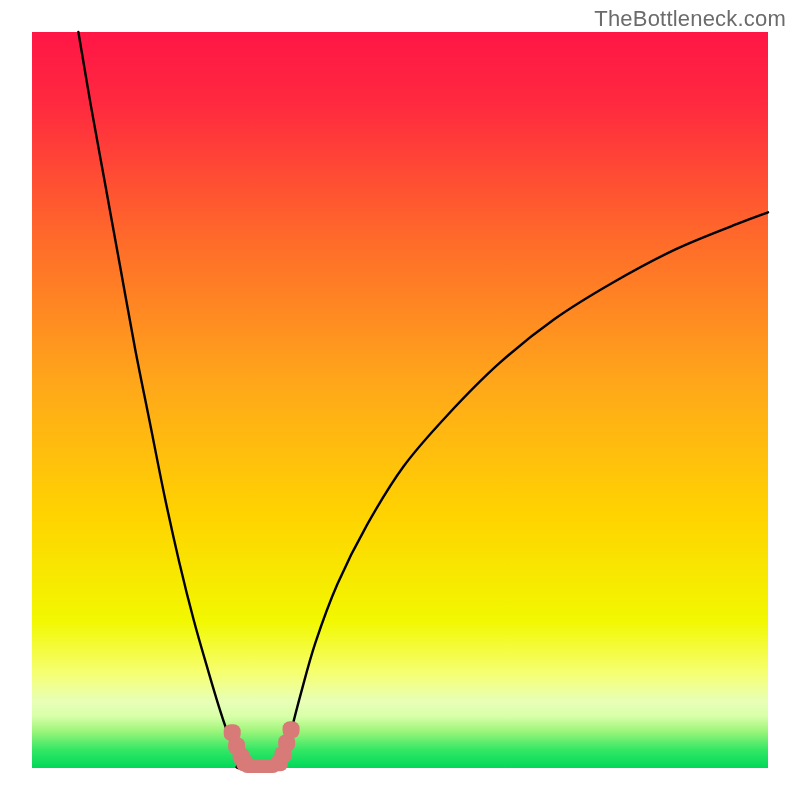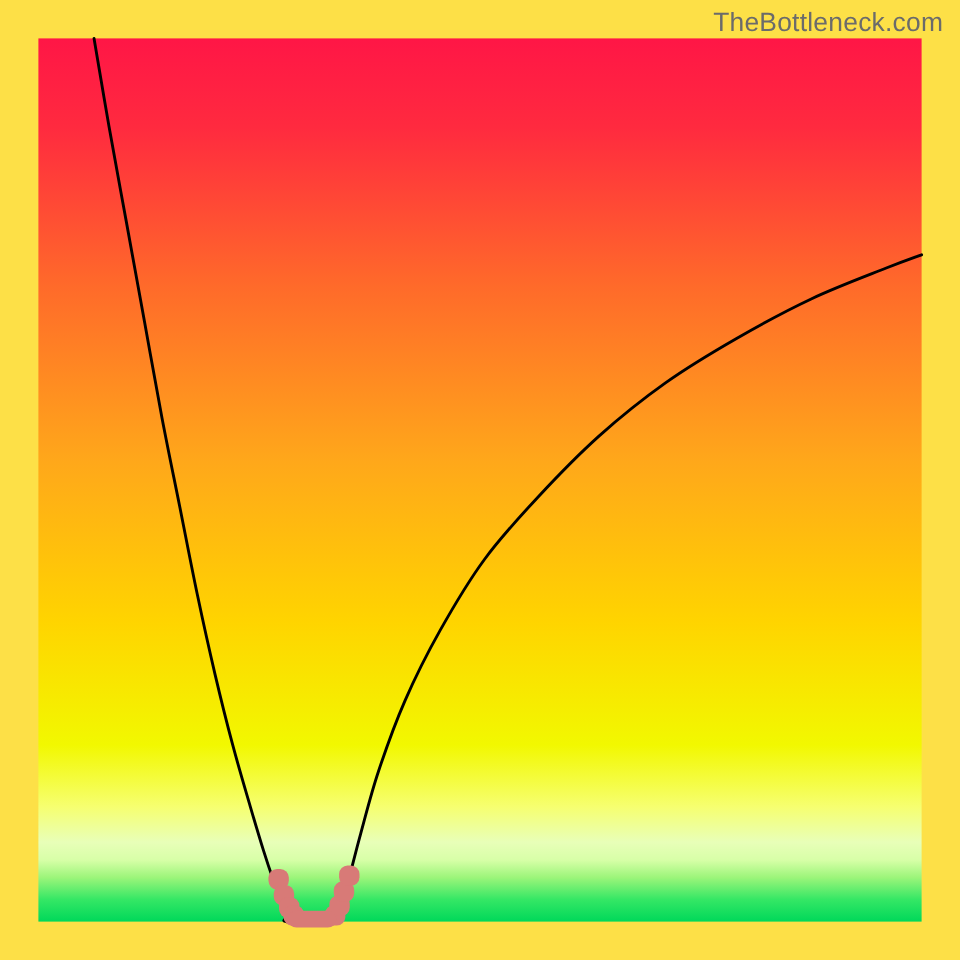--- a/index.html
+++ b/index.html
@@ -8,21 +8,21 @@
     width: 800px;
     height: 800px;
     background: #000;
     overflow: hidden;
     font-family: Arial, Helvetica, sans-serif;
   }
   .frame {
     position: relative;
     width: 800px;
     height: 800px;
-    background: #fde047;
+    background: #ffffff;
   }
   .watermark {
     position: absolute;
     top: 6px;
     right: 14px;
     color: #6b6b6b;
     font-size: 22px;
     font-weight: 500;
     letter-spacing: 0.2px;
     z-index: 5;

